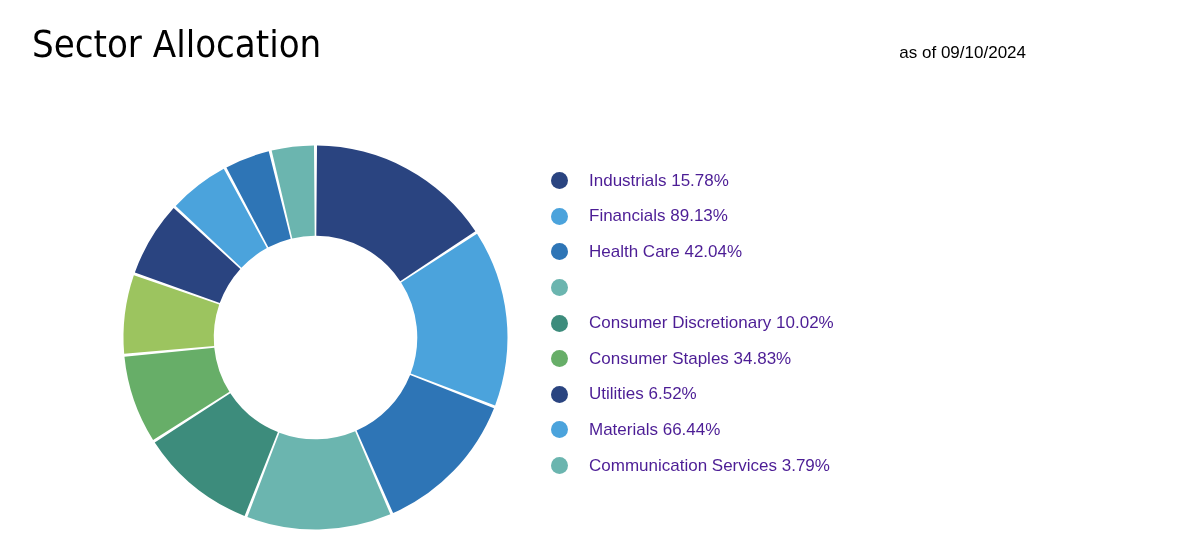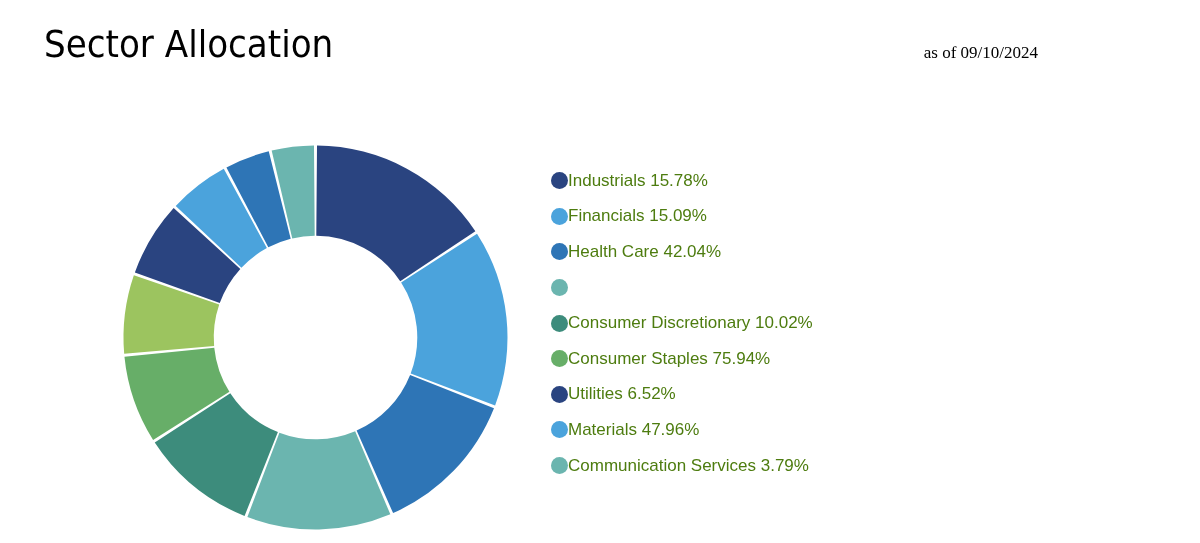--- a/index.html
+++ b/index.html
@@ -19,42 +19,42 @@
     position: absolute;
     left: 0; top: 0;
     width: 1200px;
     height: 543px;
     background: #ffffff;
   }
 
   
   .header {
     position: absolute;
-    left: 16px; top: 0;
+    left: 4px; top: 0;
     width: 1052px;
     height: 110px;
   }
   .page-title {
     position: absolute;
     left: 28px;
     top: 22px;
     font-family: "DejaVu Sans Condensed", "Liberation Sans Narrow", "Liberation Sans", sans-serif;
     font-stretch: condensed;
     font-size: 38px;
     font-weight: 400;
     color: #000000;
     letter-spacing: 0px;
     white-space: nowrap;
     line-height: 44px;
   }
   .as-of-date {
     position: absolute;
     right: 30px;
     top: 43px;
-    font-family: Liberation Serif, serif;
+    font-family: Liberation Sans, sans-serif;
     font-size: 17px;
     font-weight: 400;
     color: #000000;
     white-space: nowrap;
     text-align: left;
     margin-left: 12px;
   }
 
   
   .chart-area {
@@ -87,24 +87,25 @@
     align-items: center;
   }
   .legend-swatch {
     width: 17px;
     height: 17px;
     border-radius: 50%;
     flex: 0 0 auto;
     margin-right: 0px;
   }
   .legend-label {
+    margin-left: 21px;
     font-family: "Liberation Sans", sans-serif;
     font-size: 17px;
     font-weight: 400;
-    color: #4d7c0f;
+    color: #4c1d95;
     white-space: nowrap;
     line-height: 20px;
   }
 </style>
 </head>
 <body>
 
 <div id="page">
 
   <div class="header">
@@ -130,44 +131,44 @@
     </svg>
   </div>
 
   <div class="legend" id="legend">
       <div class="legend-item">
         <span class="legend-swatch" style="background: rgb(42, 68, 128);"></span>
         <span class="legend-label">Industrials 15.78%</span>
       </div>
       <div class="legend-item">
         <span class="legend-swatch" style="background: rgb(75, 163, 220);"></span>
-        <span class="legend-label">Financials 15.09%</span>
+        <span class="legend-label">Financials 89.13%</span>
       </div>
       <div class="legend-item">
         <span class="legend-swatch" style="background: rgb(46, 117, 182);"></span>
         <span class="legend-label">Health Care 42.04%</span>
       </div>
       <div class="legend-item">
         <span class="legend-swatch" style="background: rgb(107, 181, 175);"></span>
       </div>
       <div class="legend-item">
         <span class="legend-swatch" style="background: rgb(61, 140, 124);"></span>
         <span class="legend-label">Consumer Discretionary 10.02%</span>
       </div>
       <div class="legend-item">
         <span class="legend-swatch" style="background: rgb(103, 174, 104);"></span>
-        <span class="legend-label">Consumer Staples 75.94%</span>
+        <span class="legend-label">Consumer Staples 34.83%</span>
       </div>
       <div class="legend-item">
         <span class="legend-swatch" style="background: rgb(42, 68, 128);"></span>
         <span class="legend-label">Utilities 6.52%</span>
       </div>
       <div class="legend-item">
         <span class="legend-swatch" style="background: rgb(75, 163, 220);"></span>
-        <span class="legend-label">Materials 47.96%</span>
+        <span class="legend-label">Materials 66.44%</span>
       </div>
       <div class="legend-item">
         <span class="legend-swatch" style="background: rgb(107, 181, 175);"></span>
         <span class="legend-label">Communication Services 3.79%</span>
       </div>
     </div>
 
 </div>
 
 </body></html>

